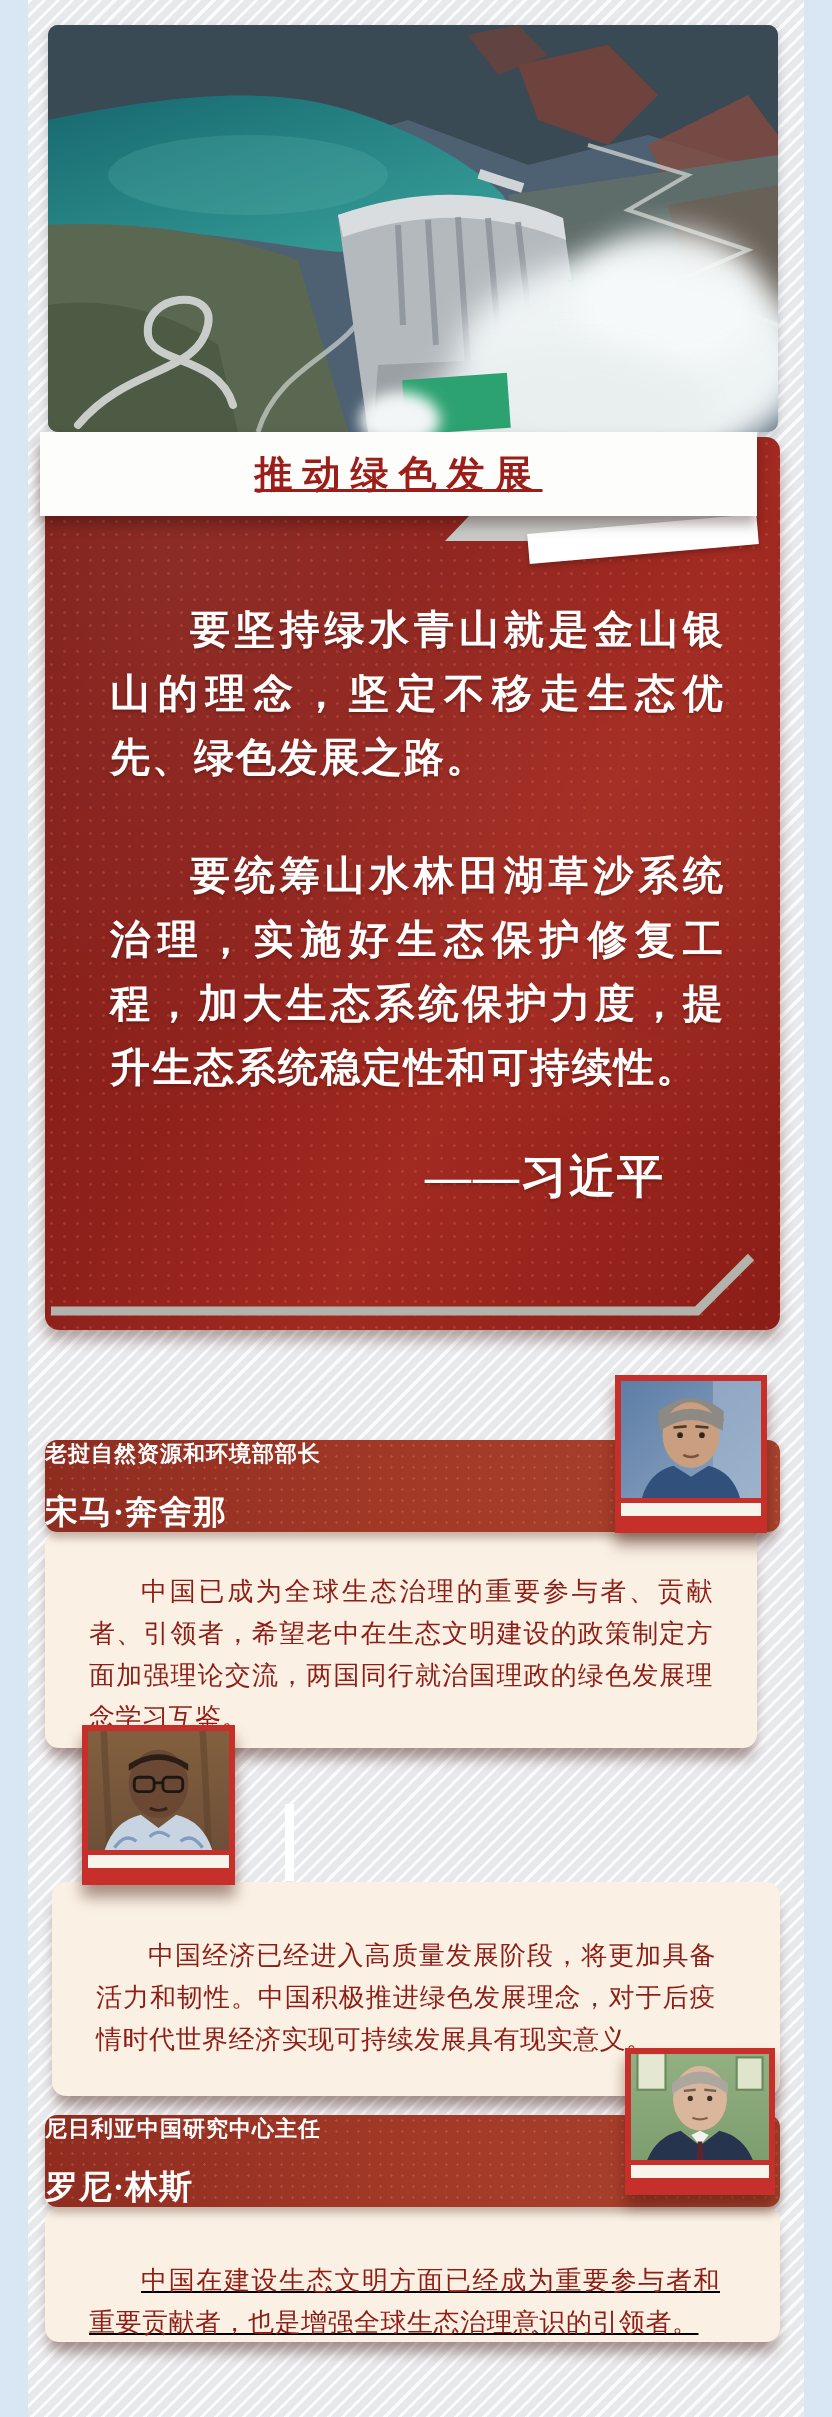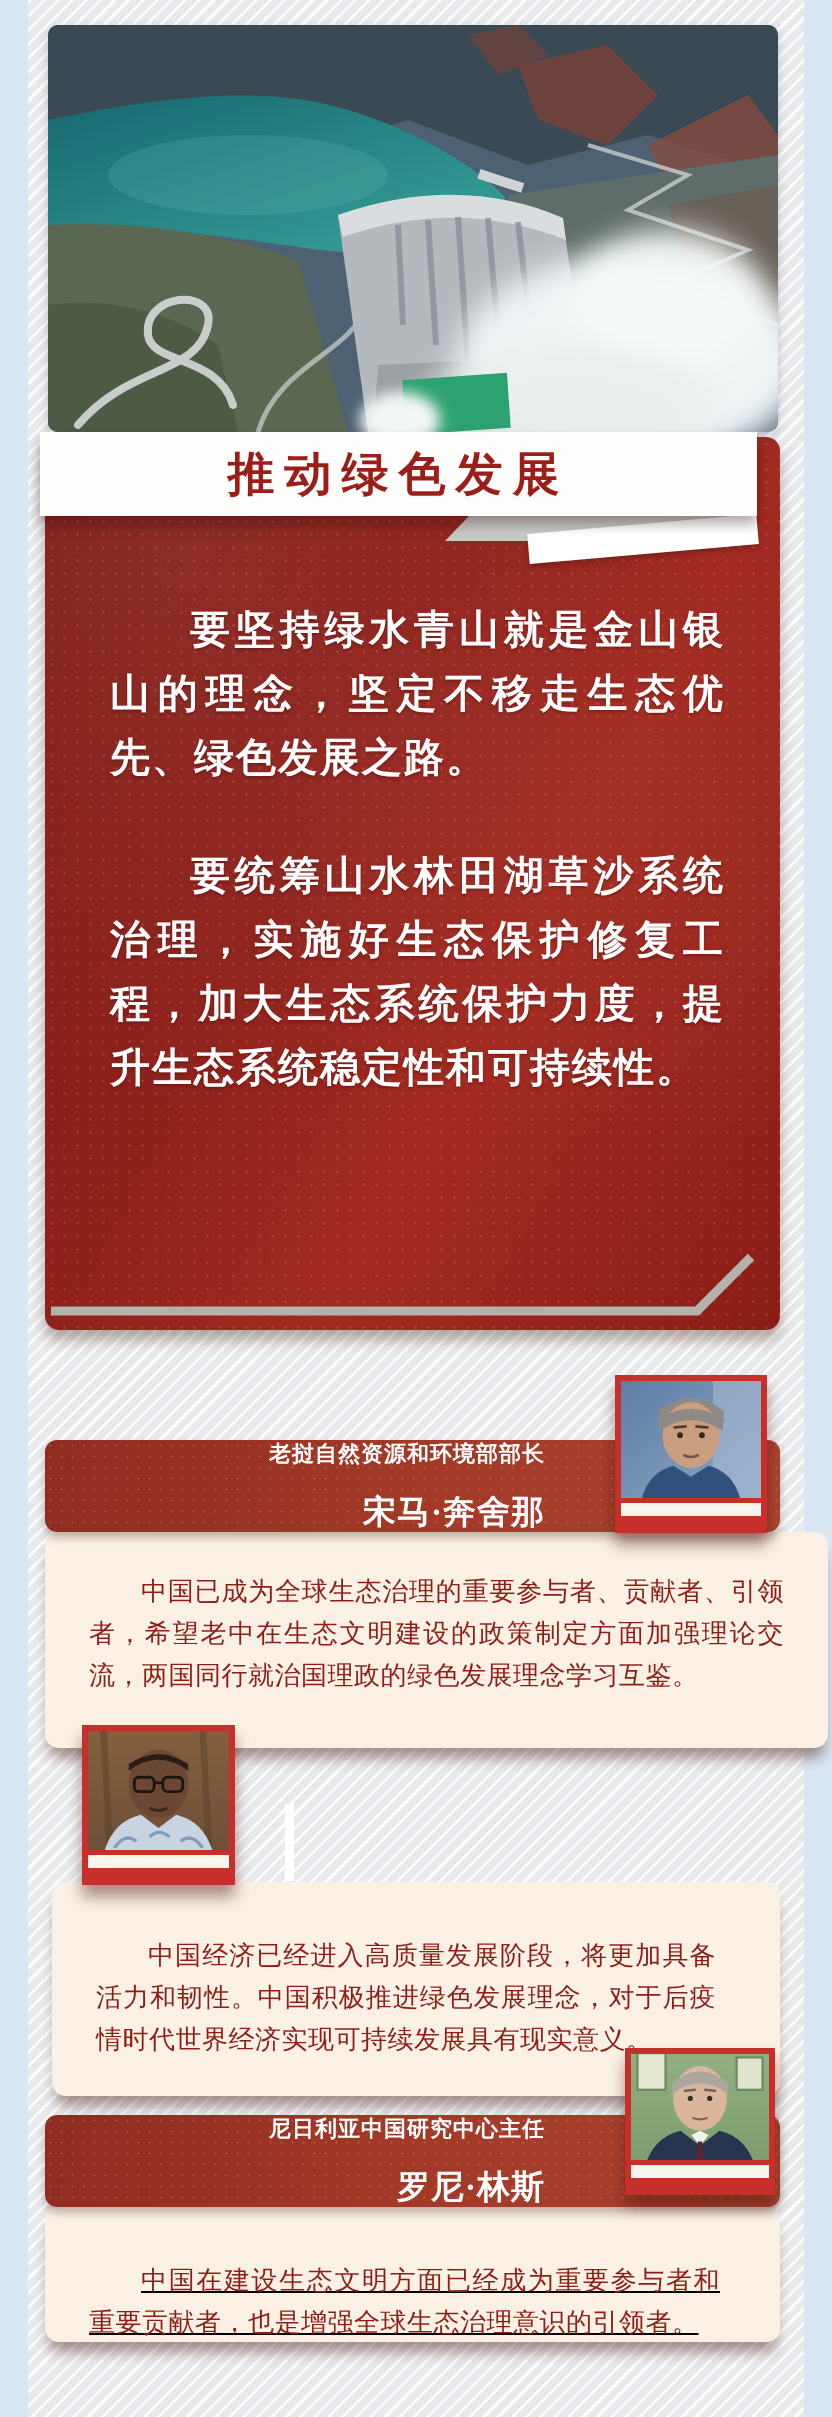--- a/index.html
+++ b/index.html
@@ -70,21 +70,21 @@
 
   
   .banner{
     position:absolute;left:40px;top:432px;width:717px;height:84px;z-index:6;
     background:#fdfdfc;box-shadow:0 8px 12px rgba(40,10,8,.35);
     display:flex;align-items:center;justify-content:center;
   }
   .banner h1{
     margin:0;color:#9b1e18;font-weight:900;
     font-family:"Liberation Serif","DejaVu Serif",serif;
-    font-size:47px;letter-spacing:10px;line-height:1;
+    font-size:38px;letter-spacing:10px;line-height:1;text-decoration:underline;
   }
   .deco-gray{
     position:absolute;left:445px;top:516px;width:300px;height:25px;z-index:4;
     background:#c7c9c6;clip-path:polygon(8% 0,100% 0,100% 100%,0 100%);
   }
   .deco-white{
     position:absolute;left:528px;top:524px;width:230px;height:30px;z-index:5;
     background:#ffffff;transform:rotate(-5deg);
     box-shadow:0 3px 5px rgba(0,0,0,.22);
   }
@@ -103,21 +103,21 @@
   }
   .card-header .txt{position:relative;z-index:2;display:flex;flex-direction:column;gap:6px;}
   .expert-title{
     margin:0;color:#fff;font-weight:700;font-size:22px;line-height:24px;letter-spacing:1px;
     font-family:"Liberation Serif","DejaVu Serif",serif;
   }
   .expert-name{
     margin:0;color:#fff;font-weight:900;font-size:33px;line-height:36px;letter-spacing:1px;
     font-family:"Liberation Serif","DejaVu Serif",serif;
   }
-  .align-right .txt{align-items:flex-end;padding-right:235px;gap:28px;}
+  .align-right .txt{padding-right:235px;gap:28px;}
   .align-left  .txt{align-items:flex-start;padding-left:248px;}
   .header-divider{position:absolute;width:9px;background:#ffffff;z-index:3;}
 
   .card-body{
     position:absolute;z-index:3;border-radius:14px;background:#faf1e4;
     box-shadow:0 14px 14px -4px rgba(70,25,15,.45);
   }
   .card-body p{
     margin:0;color:#8e1d15;font-size:26px;line-height:42px;letter-spacing:.5px;
     text-indent:2em;text-align:justify;
@@ -128,21 +128,21 @@
     box-shadow:0 12px 14px rgba(70,20,12,.45);
     display:flex;flex-direction:column;
   }
   .photo-frame svg{display:block;width:100%;}
   .photo-strip{height:13px;background:#f7f4ec;margin-top:5px;}
 
   
   #card1-header{left:45px;top:1440px;width:735px;height:92px;}
   #card1-divider{left:553px;top:1455px;height:77px;}
   #card1-photo{left:615px;top:1375px;width:140px;height:148px;}
-  #card1-body{left:45px;top:1532px;width:783px;height:216px;padding:38px 44px 0 44px;box-sizing:border-box;}
+  #card1-body{left:45px;top:1532px;width:712px;height:216px;padding:38px 44px 0 44px;box-sizing:border-box;}
 
   
   #card2-header{left:52px;top:1790px;width:728px;height:92px;}
   #card2-divider{left:285px;top:1804px;height:77px;}
   #card2-photo{left:82px;top:1725px;width:141px;height:150px;}
   #card2-body{left:52px;top:1882px;width:728px;height:214px;padding:52px 64px 0 44px;box-sizing:border-box;}
 
   
   #card3-header{left:45px;top:2115px;width:735px;height:92px;}
   #card3-divider{left:553px;top:2130px;height:77px;}
@@ -200,20 +200,21 @@
     </svg>
   </div>
 
   <div class="red-panel">
     <svg class="panel-line" width="735" height="893" viewBox="0 0 735 893">
       <path d="M6 874 L652 874 L706 820" stroke="#b3b3ac" stroke-width="9" fill="none"></path>
     </svg>
     <div class="quote-wrap">
       <p class="quote-p first">要坚持绿水青山就是金山银山的理念，坚定不移走生态优先、绿色发展之路。</p>
       <p class="quote-p second">要统筹山水林田湖草沙系统治理，实施好生态保护修复工程，加大生态系统保护力度，提升生态系统稳定性和可持续性。</p>
+      <div class="quote-attribution">——习近平</div>
     </div>
   </div>
 
   <div class="banner">
     <h1>推动绿色发展</h1>
   </div>
   <div class="deco-gray"></div>
   <div class="deco-white"></div>
 
   <div class="card-header align-right" id="card1-header">

